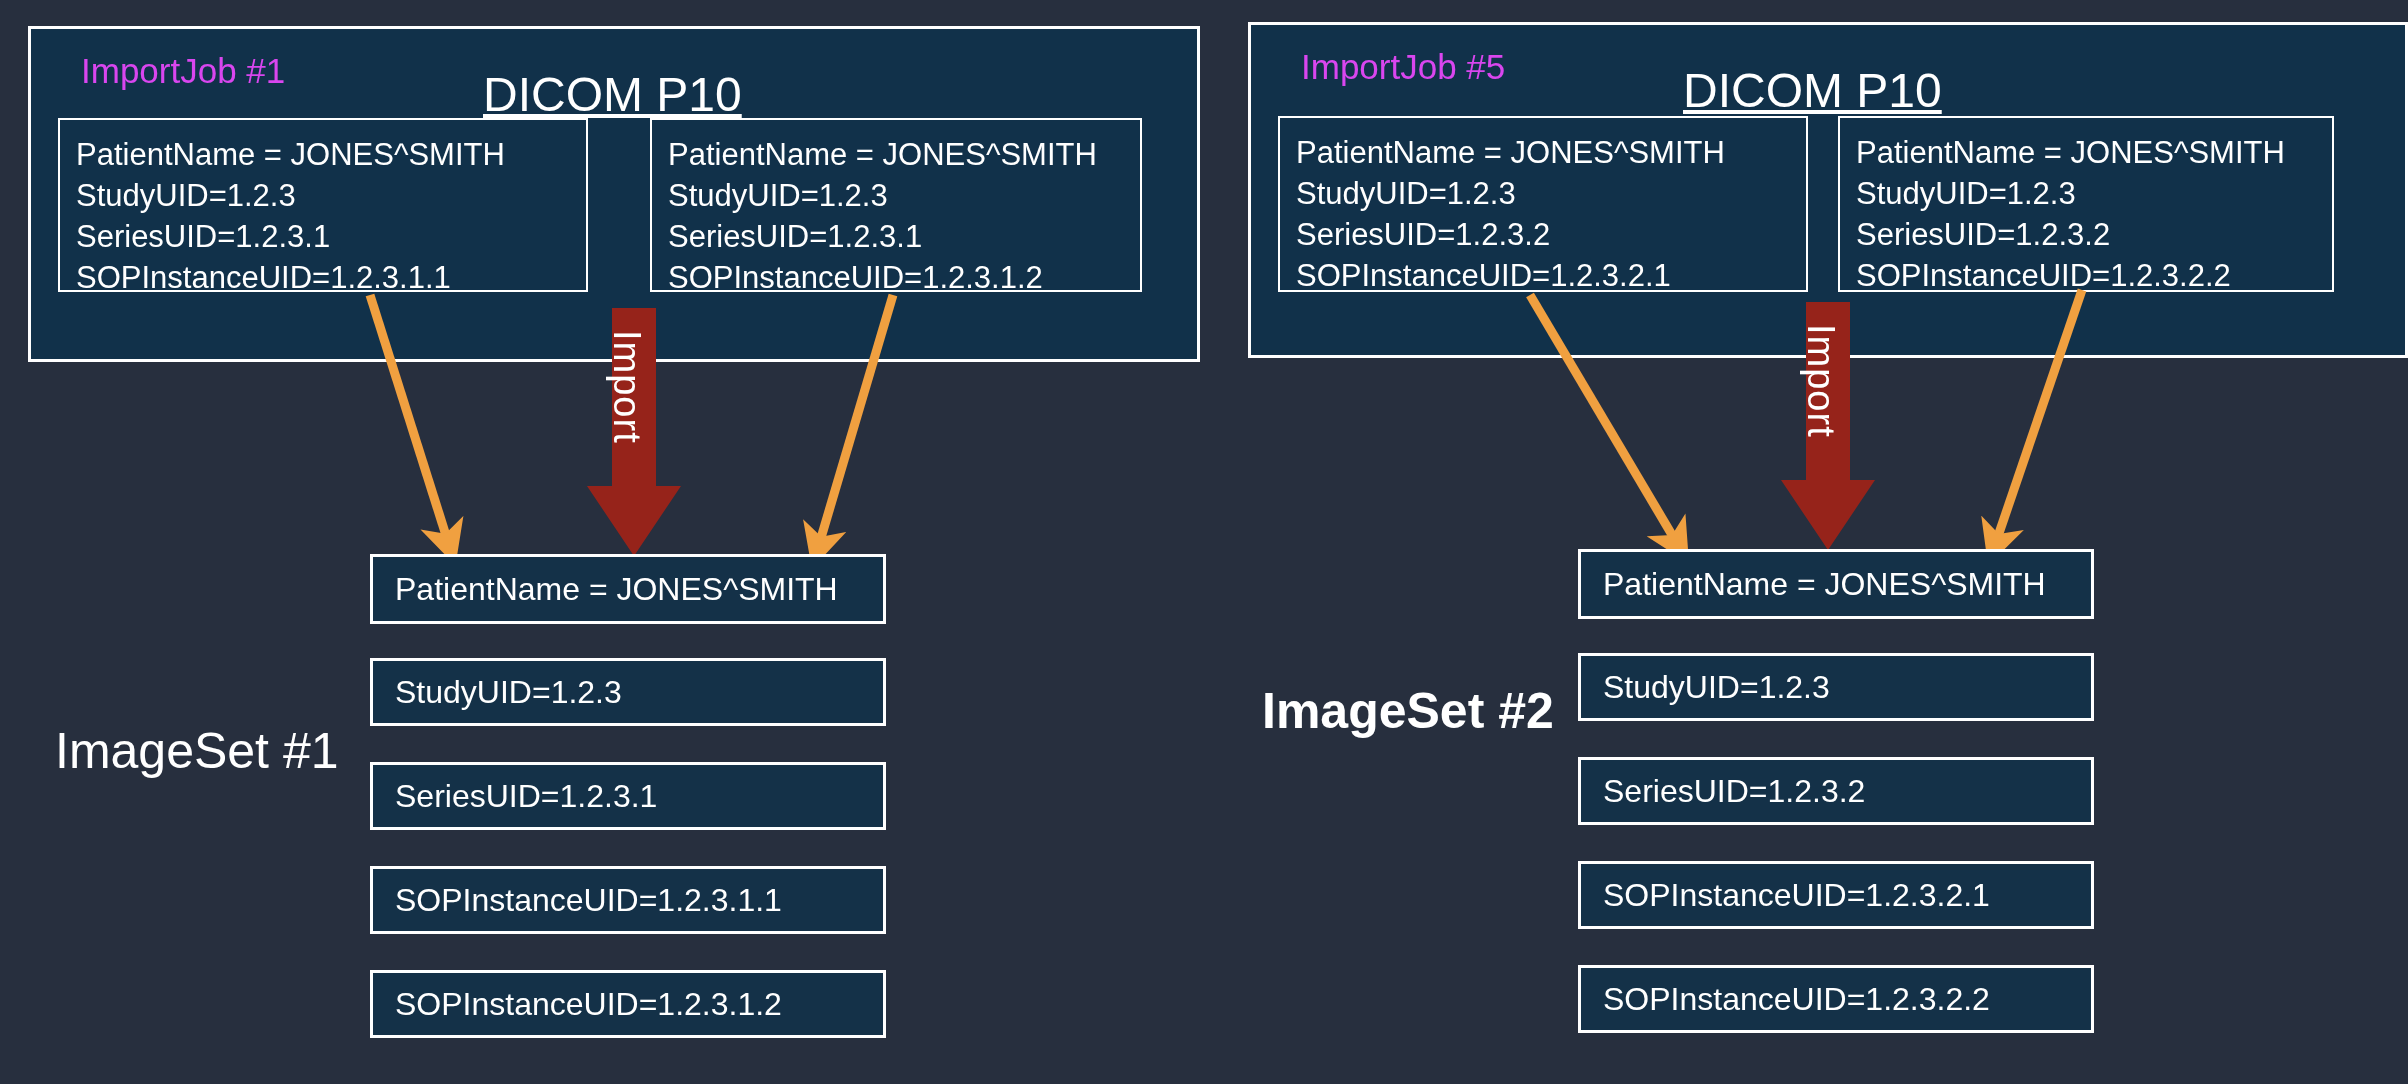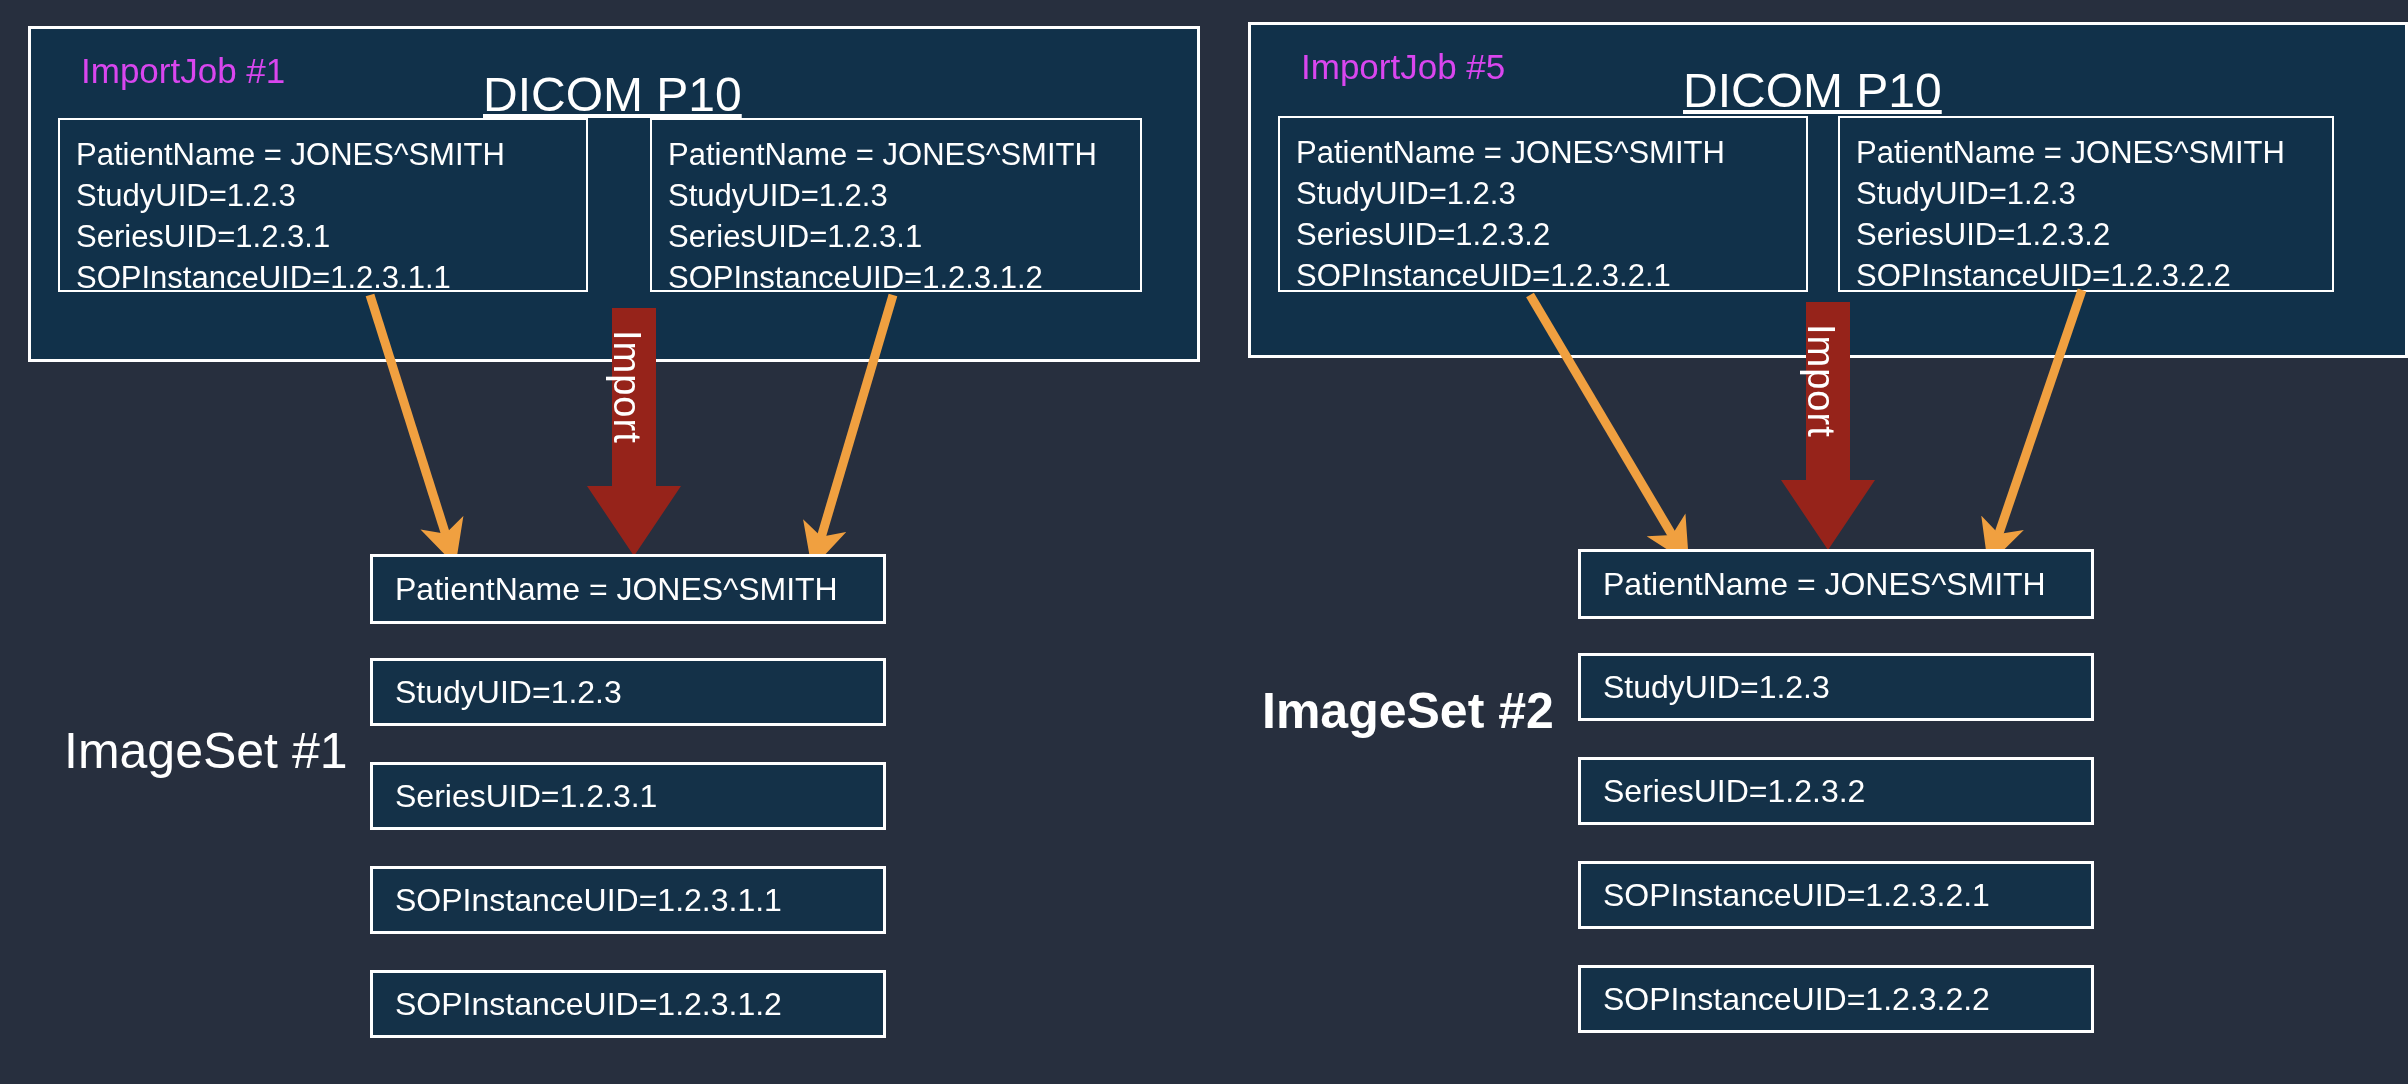--- a/index.html
+++ b/index.html
@@ -94,21 +94,21 @@
     pointer-events: none;
   }
 
   
   .imageset-label {
     position: absolute;
     color: #FFFFFF;
     font-size: 50px;
     white-space: nowrap;
   }
-  #imageset-label-1 { left: 64px;  top: 722px; }
+  #imageset-label-1 { left: 55px;  top: 722px; }
   #imageset-label-2 { left: 1262px; top: 682px; font-weight: bold; }
 
   
   .attr-box {
     position: absolute;
     box-sizing: border-box;
     background: #143148;
     border: 3px solid #FFFFFF;
     display: flex;
     align-items: center;

